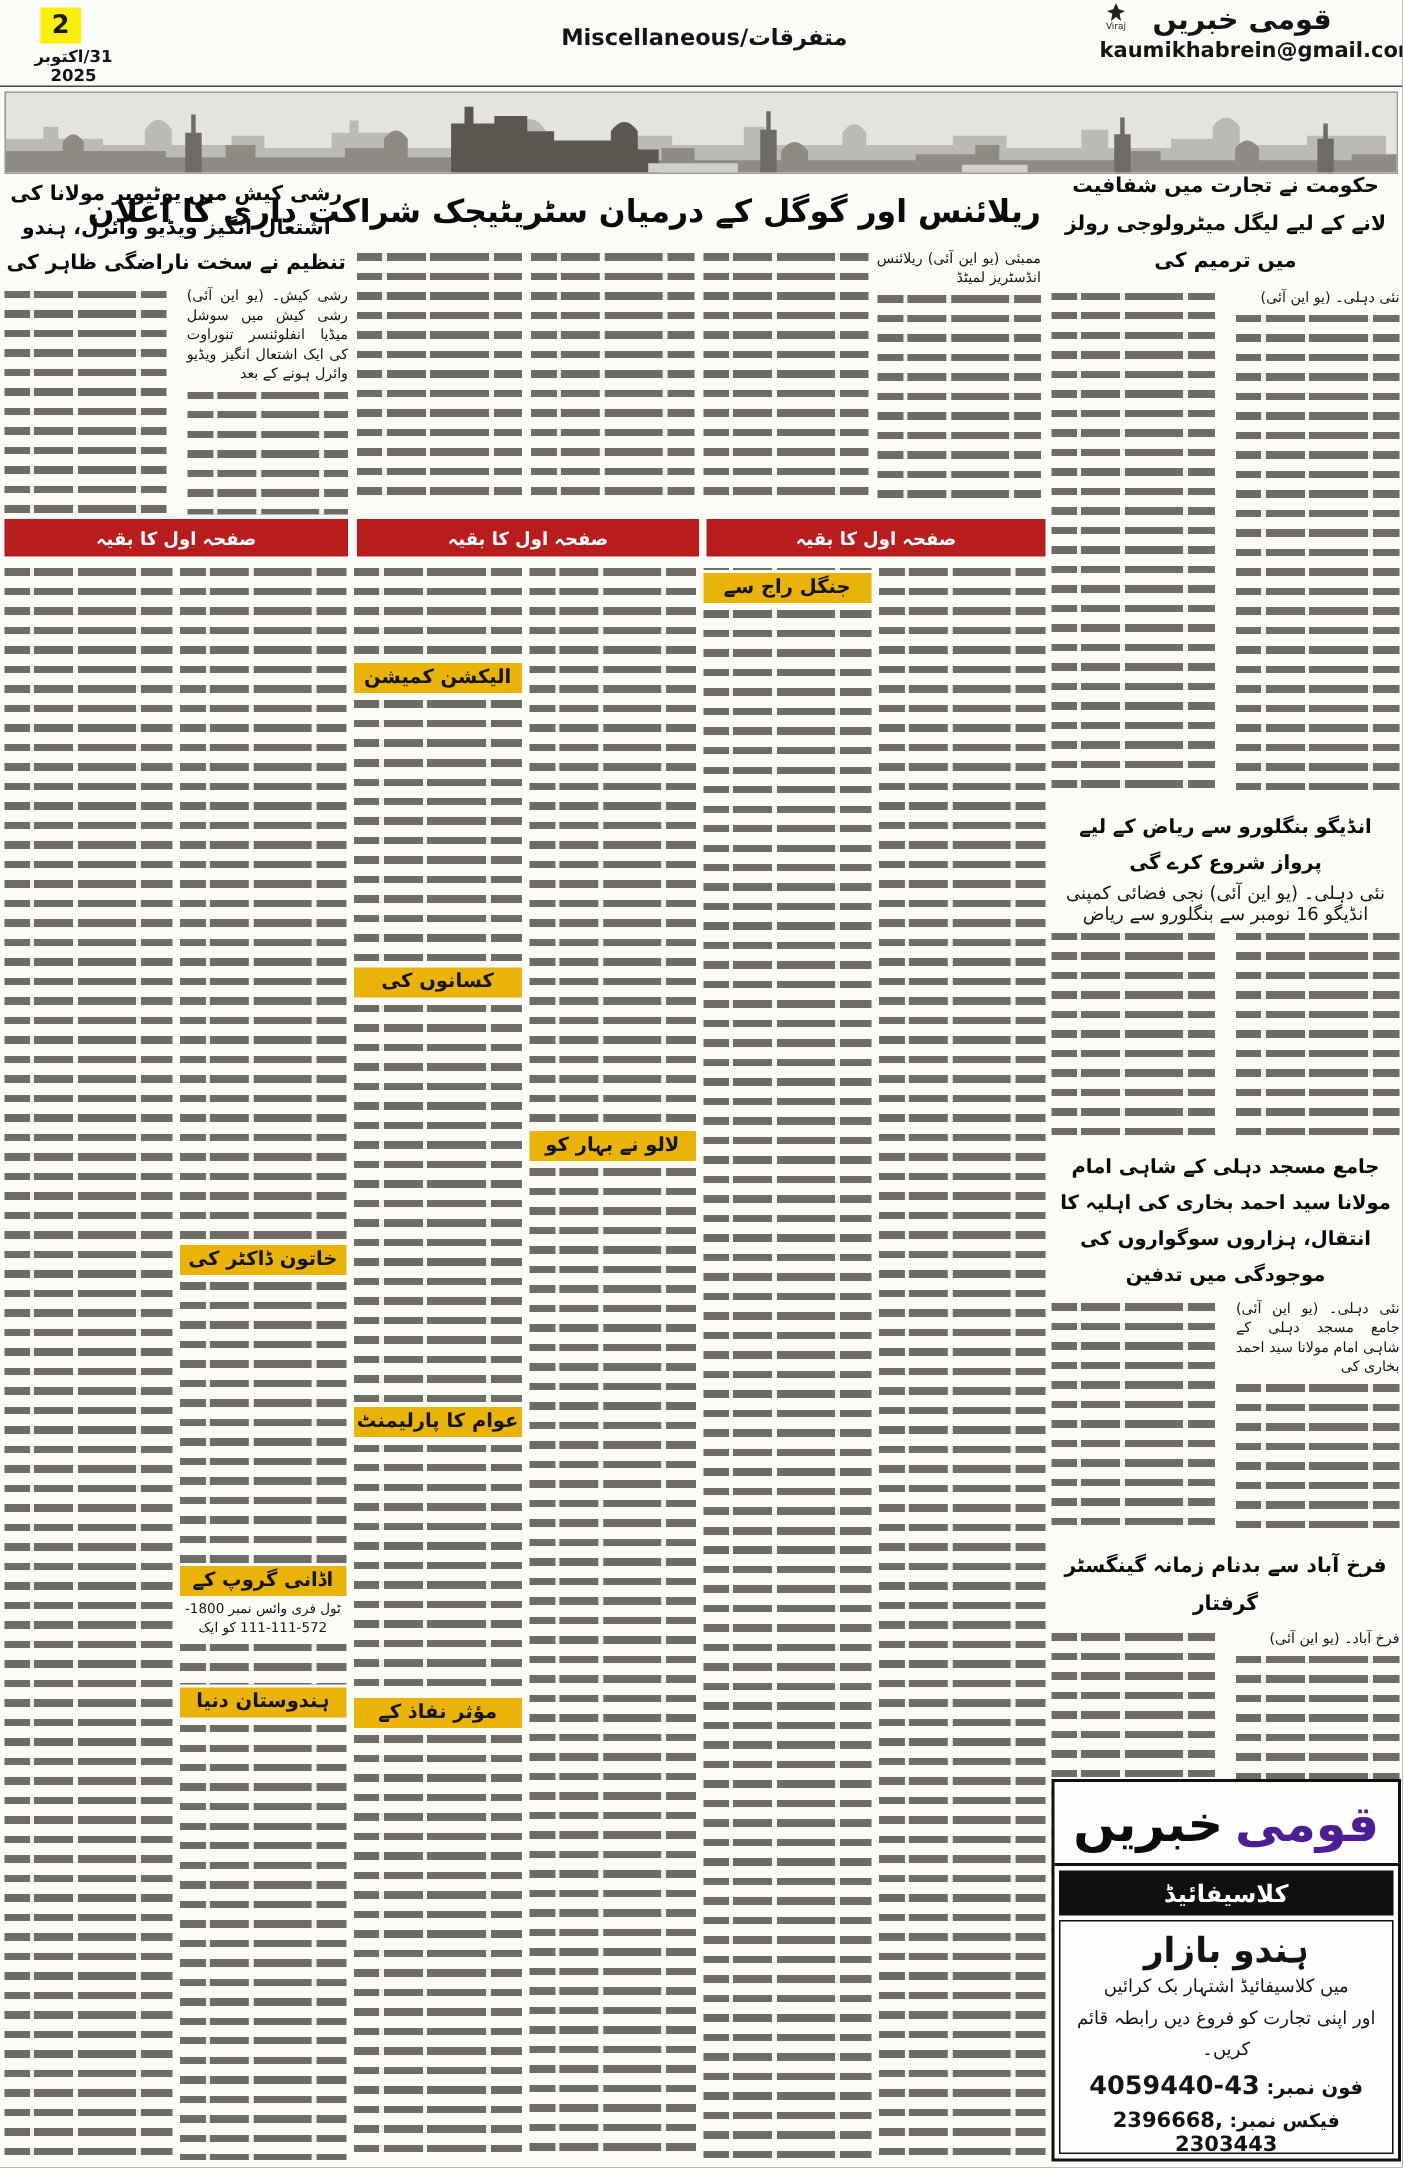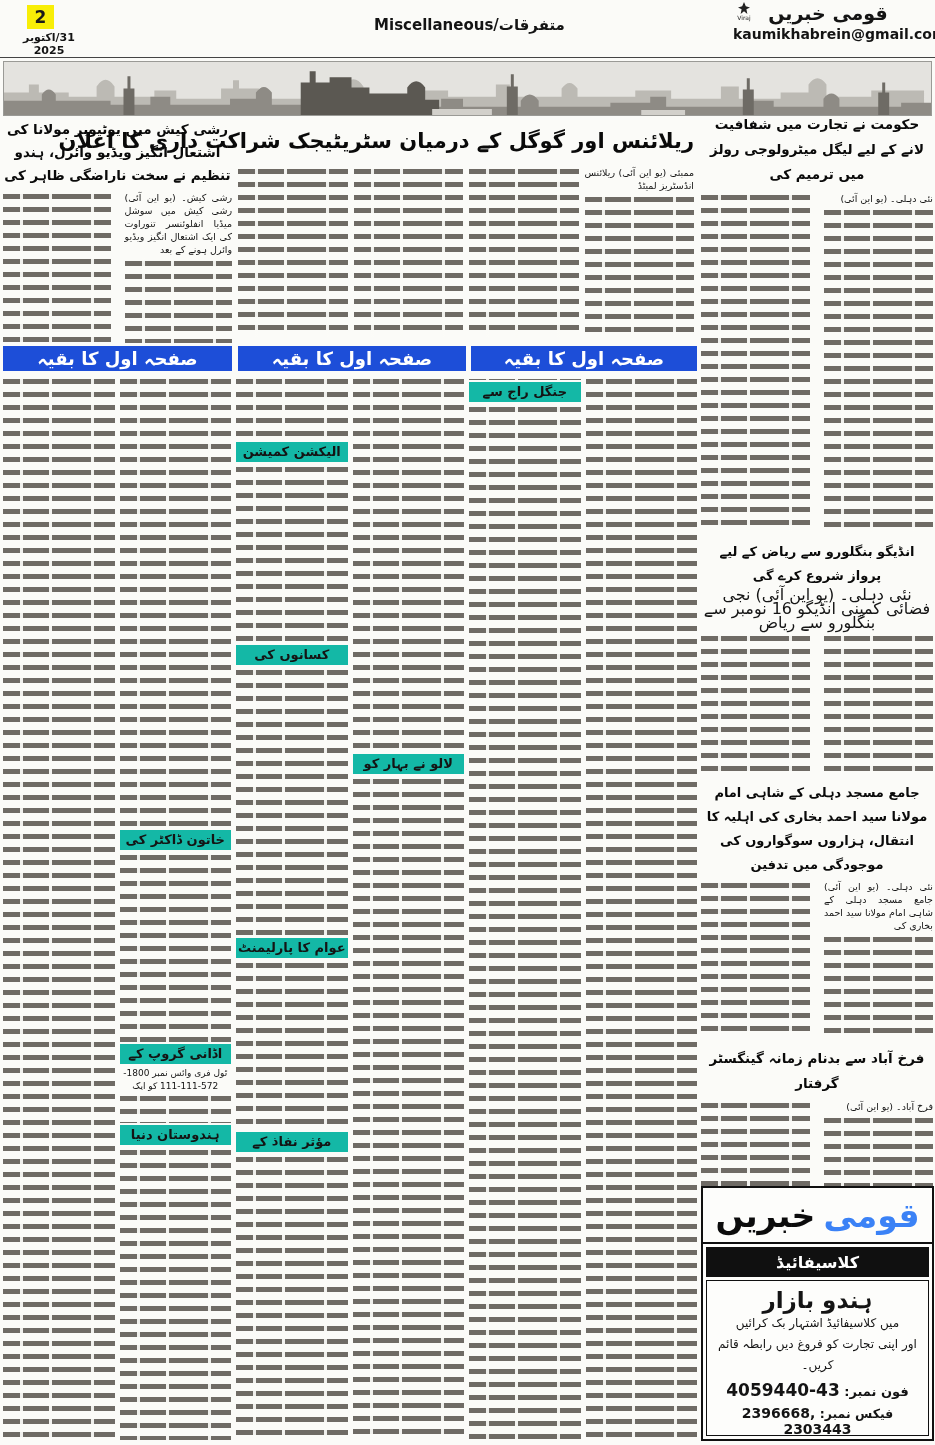--- a/index.html
+++ b/index.html
@@ -25,51 +25,51 @@
   .banner svg{display:block;width:100%;height:100%;}
   
   .nt{
     background:
       repeating-linear-gradient(90deg, rgba(251,251,248,0) 0 17px, rgba(251,251,248,.92) 17px 20px,
         rgba(251,251,248,0) 20px 46px, rgba(251,251,248,.95) 46px 49px, rgba(251,251,248,0) 49px 71px),
       repeating-linear-gradient(180deg, rgba(0,0,0,0) 0 3px, #514c46 3px 8px, rgba(0,0,0,0) 8px 13px);
     opacity:.82;
   }
   .lede{font-size:9.5px;line-height:13px;text-align:justify;direction:rtl;background:#fbfbf8;padding-bottom:2px;}
-  .dl{font-size:16px;line-height:14px;direction:rtl;text-align:center;background:#fbfbf8;}
+  .dl{font-size:12px;line-height:14px;direction:rtl;text-align:center;background:#fbfbf8;}
   .hl{direction:rtl;text-align:center;font-weight:bold;color:#0a0a0a;}
   .body2{display:flex;gap:14px;direction:rtl;}
   .body2 .bcol{flex:1;display:flex;flex-direction:column;}
   .body2 .bcol .nt{flex:1;}
   
   .story-left{position:absolute;left:3px;top:118px;width:229px;height:227px;}
   .story-left .hl{font-size:13.5px;line-height:23px;}
   .story-center{position:absolute;left:238px;top:116px;width:456px;height:229px;}
   .story-center .hl{font-size:21px;line-height:50px;white-space:nowrap;}
   .body4{display:flex;gap:6px;direction:rtl;height:172px;}
   .body4 .bcol{flex:1;display:flex;flex-direction:column;}
   .body4 .bcol .nt{flex:1;}
   
   .rrail{position:absolute;left:701px;top:112px;width:232px;}
   .rstory .hl{font-size:13.5px;line-height:25px;}
   .rstory .hl.small{font-size:13px;line-height:24px;}
   
-  .pbar{position:absolute;top:346px;height:25px;background:#1d4ed8;color:#fff;
-    display:flex;align-items:center;justify-content:center;font-size:18px;font-weight:bold;direction:rtl;}
+  .pbar{position:absolute;top:346px;height:25px;background:#b91c1c;color:#fff;
+    display:flex;align-items:center;justify-content:center;font-size:12px;font-weight:bold;direction:rtl;}
   .cont{position:absolute;left:3px;top:376px;width:694px;height:1064px;display:flex;gap:5px;direction:rtl;}
   .ccol{flex:1;display:flex;flex-direction:column;}
   .ccol .nt{width:100%;}
   .ccol .fill{flex:1;}
-  .subhead{font-size:13px;font-weight:bold;text-align:center;direction:rtl;height:20px;line-height:20px;margin:2px 0;background:#14b8a6;}
+  .subhead{font-size:13px;font-weight:bold;text-align:center;direction:rtl;height:20px;line-height:20px;margin:2px 0;background:#eab308;}
   .snip{font-size:9px;line-height:12.5px;text-align:center;direction:rtl;background:#fbfbf8;padding:1px 0;}
   
   .adbox{position:absolute;left:701px;top:1186px;width:229px;height:251px;border:2px solid #101010;background:#fdfdfb;}
   .ad-masthead{height:54px;border-bottom:2px solid #101010;display:flex;align-items:center;justify-content:center;
     gap:8px;font-weight:bold;font-size:33px;direction:rtl;}
-  .ad-masthead .g{color:#3b82f6;} .ad-masthead .b{color:#0c0c0c;}
+  .ad-masthead .g{color:#4c1d95;} .ad-masthead .b{color:#0c0c0c;}
   .ad-classbar{height:30px;margin:3px;background:#101010;color:#fff;display:flex;align-items:center;justify-content:center;
     font-size:16px;font-weight:bold;direction:rtl;}
   .ad-inner{margin:3px;border:1.5px solid #101010;height:148px;text-align:center;direction:rtl;padding-top:6px;}
   .ad-market{font-size:23px;font-weight:bold;letter-spacing:2px;}
   .ad-line{font-size:12px;line-height:21px;}
   .ad-phone{font-size:13px;font-weight:bold;margin-top:4px;}
   .ad-phone .num{font-size:17px;direction:ltr;unicode-bidi:embed;}
   .ad-fax{font-size:12.5px;font-weight:bold;margin-top:5px;}
   .ad-fax .num{font-size:14px;direction:ltr;unicode-bidi:embed;}
 </style>

